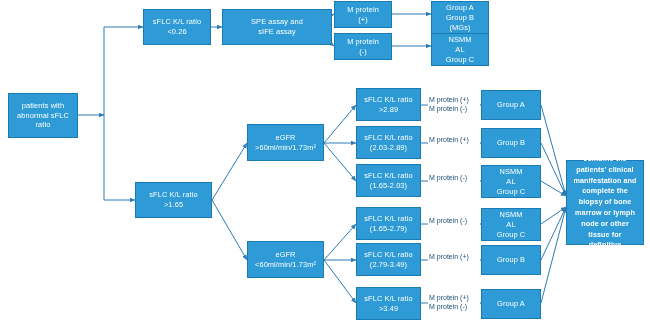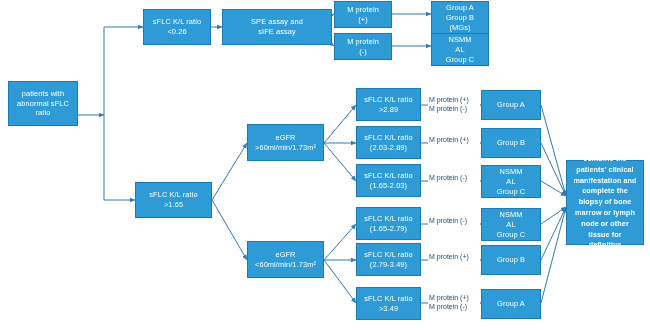--- a/index.html
+++ b/index.html
@@ -94,21 +94,21 @@
 
       <path d="M541,105 L566,196"></path>
       <path d="M541,143 L566,196"></path>
       <path d="M541,181 L566,196"></path>
       <path d="M541,224 L566,207"></path>
       <path d="M541,260 L566,207"></path>
       <path d="M541,303 L566,207"></path>
     </g>
   </svg>
 
-  <div class="node" style="left:8px;top:81px;width:70px;height:45px;">patients with
+  <div class="node" style="left:8px;top:93px;width:70px;height:45px;">patients with
 abnormal sFLC
 ratio</div>
 
   <div class="node" style="left:143px;top:9px;width:68px;height:36px;">sFLC K/L ratio
 &lt;0.26</div>
 
   <div class="node" style="left:222px;top:9px;width:110px;height:36px;">SPE assay and
 sIFE assay</div>
 
   <div class="node" style="left:334px;top:1px;width:58px;height:27px;">M protein

